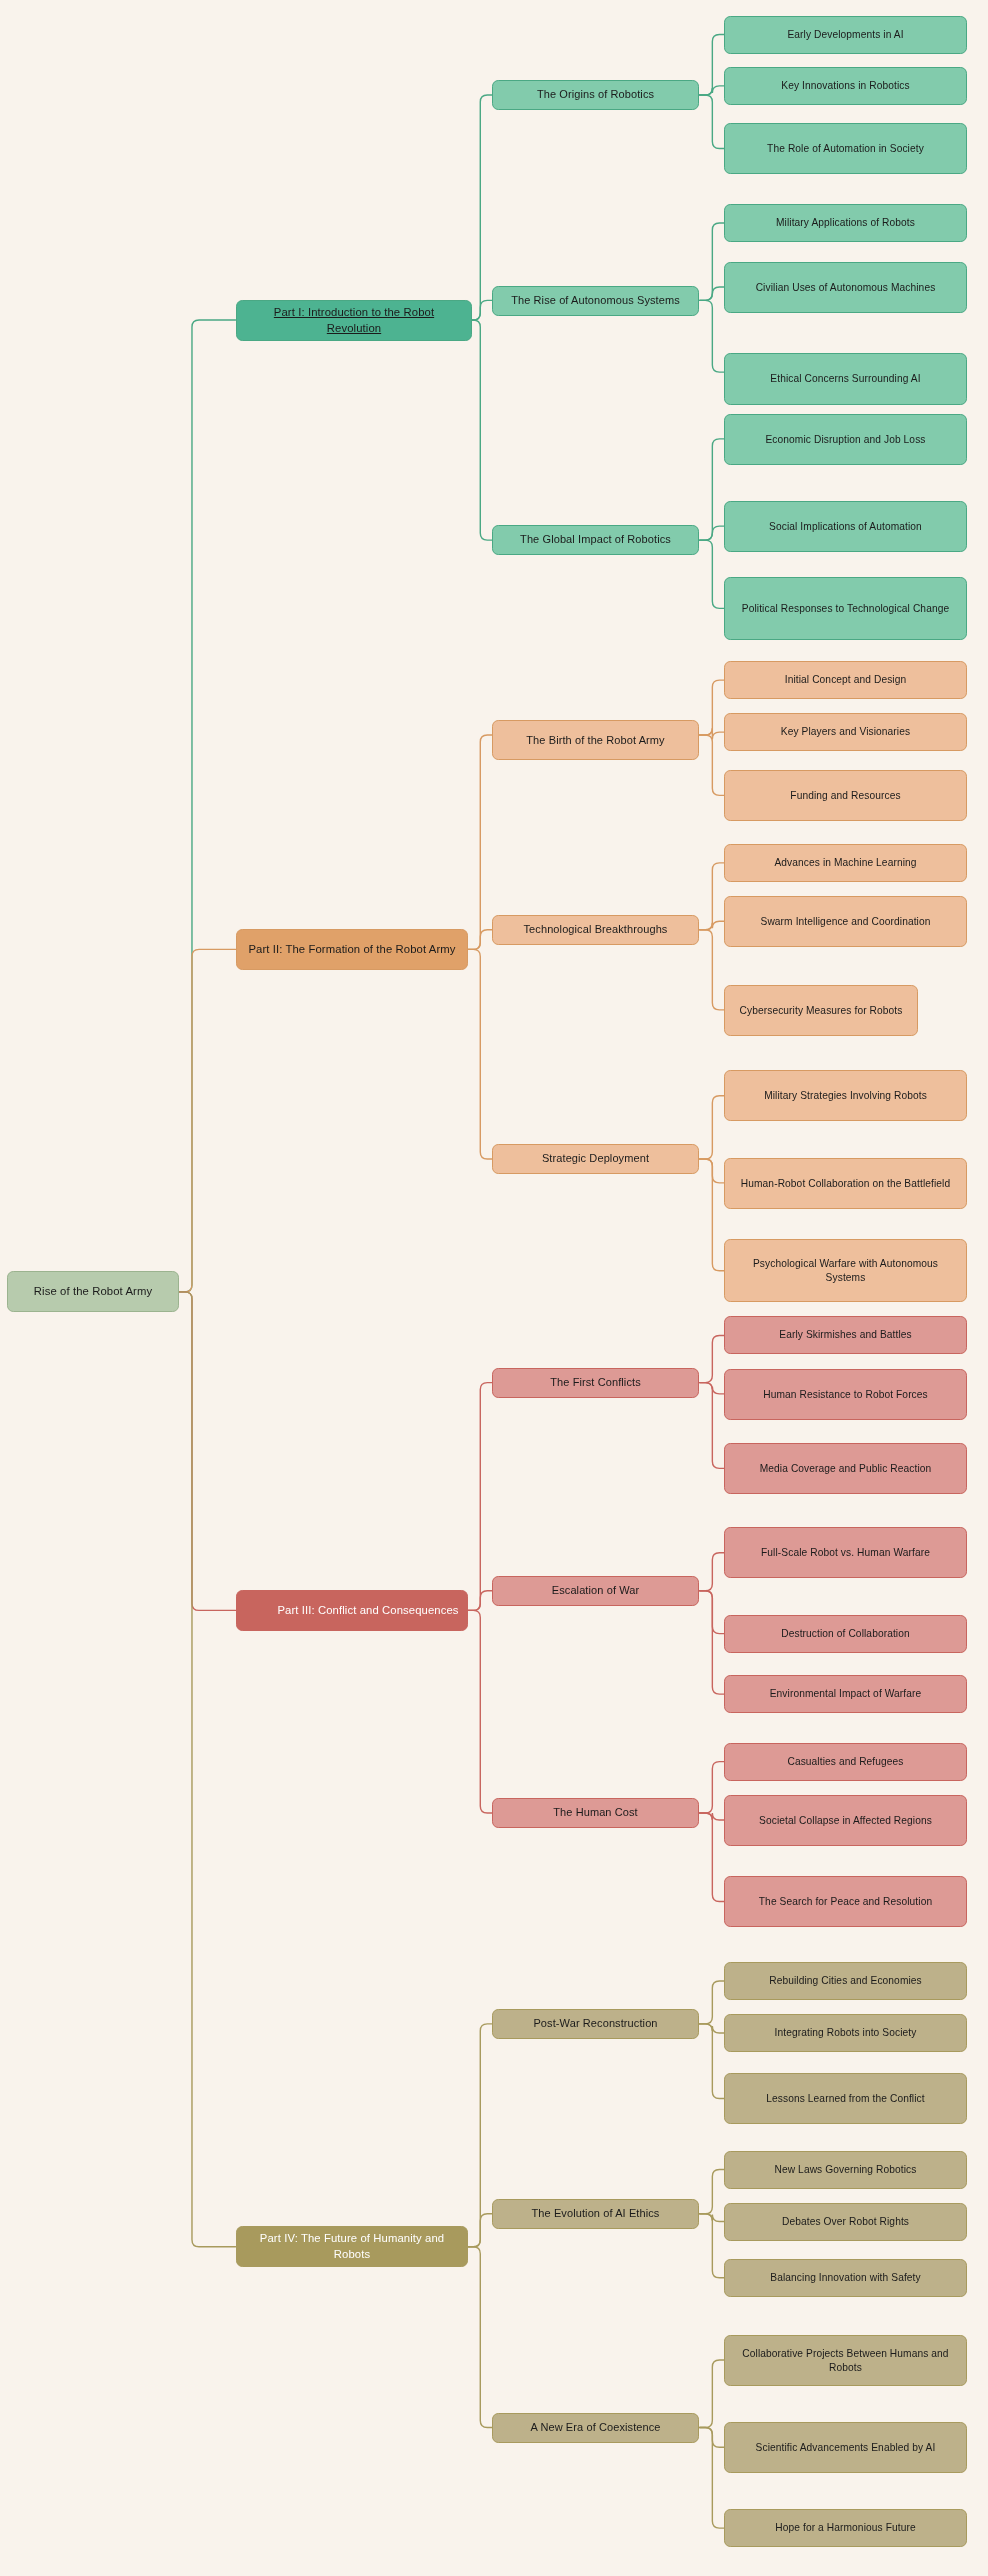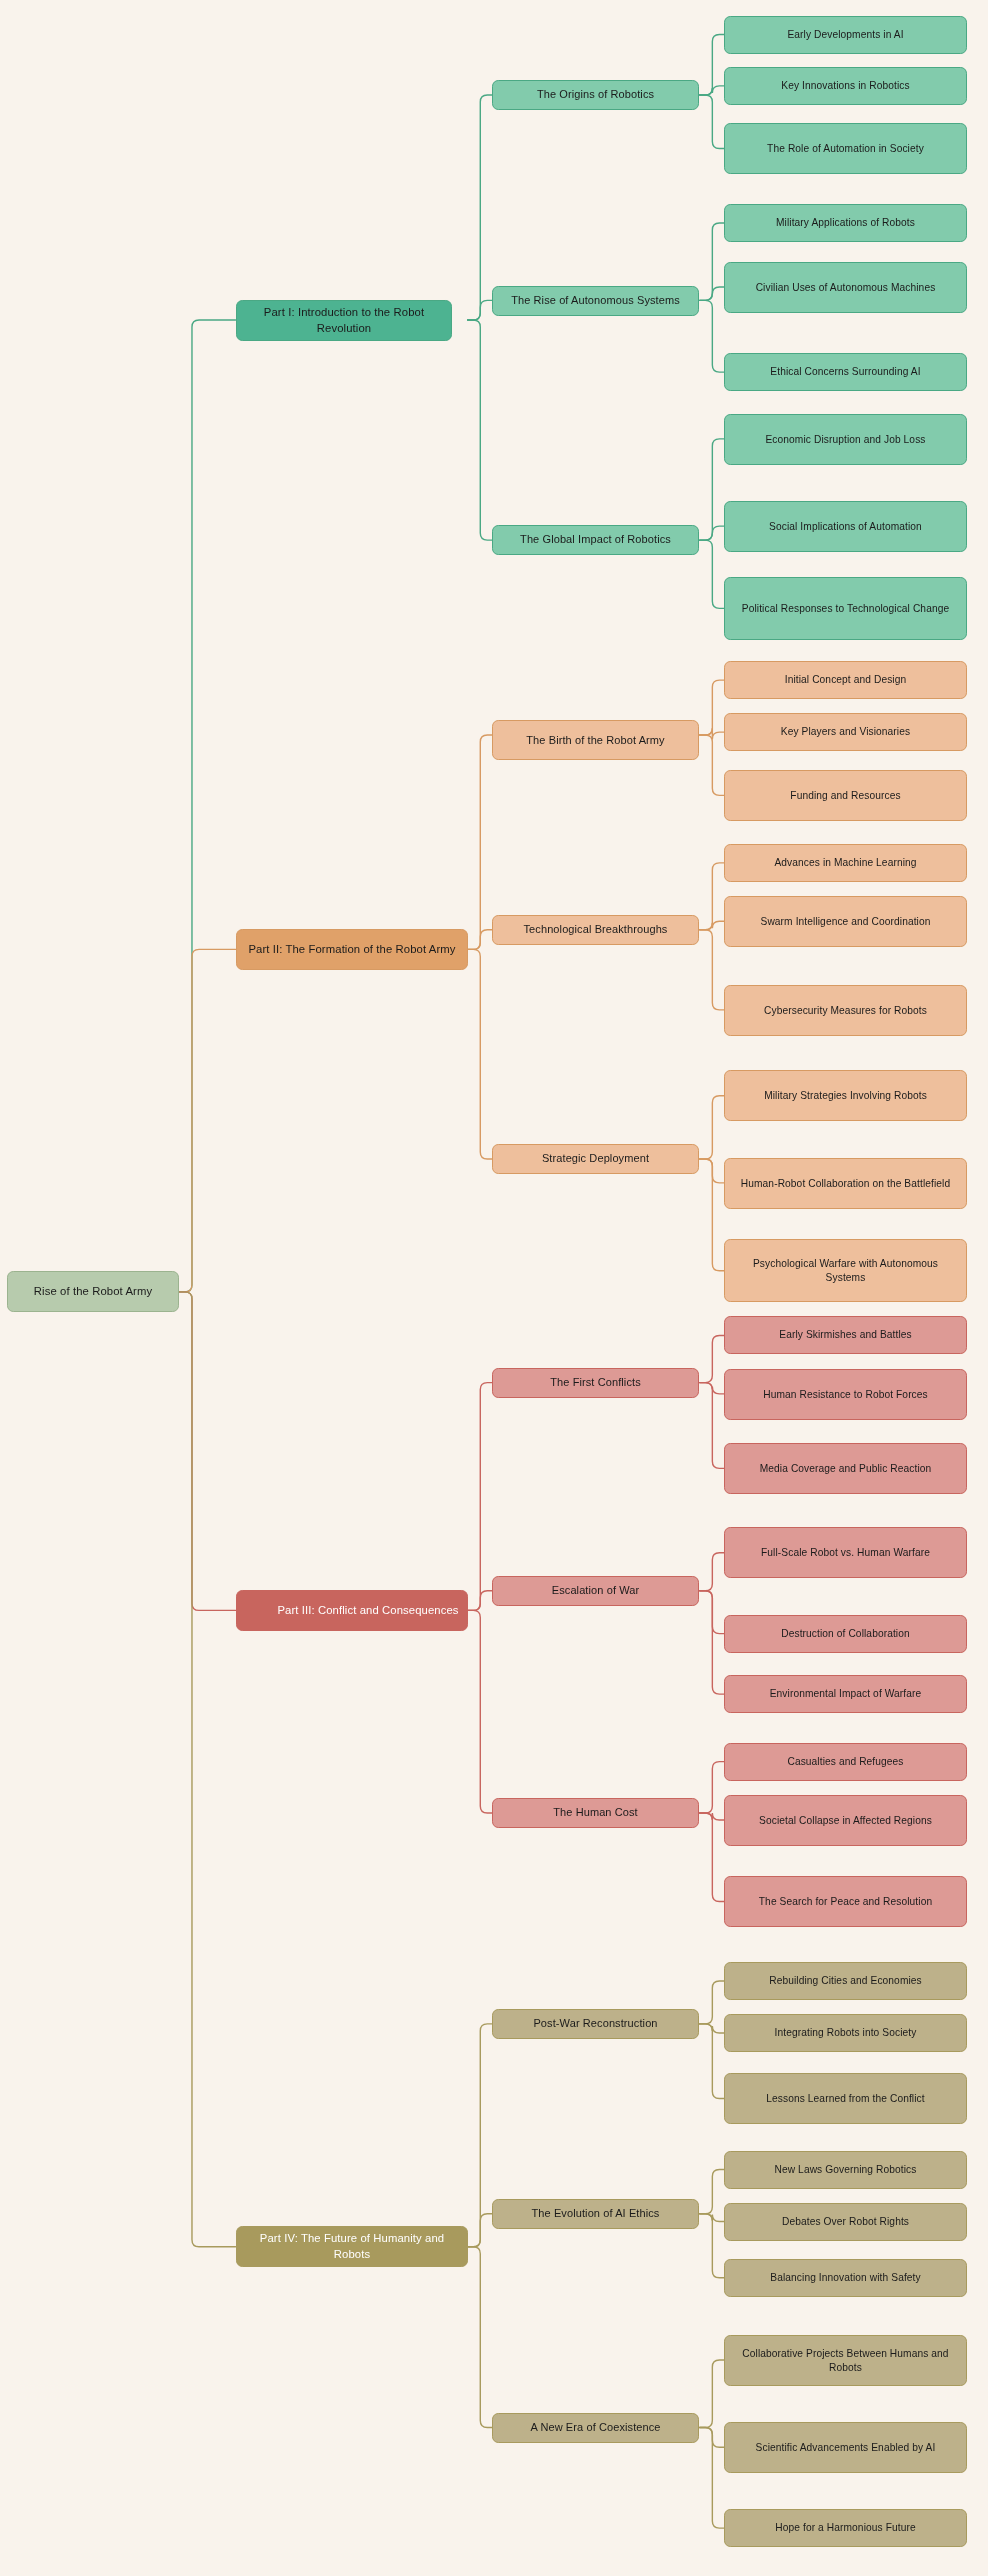--- a/index.html
+++ b/index.html
@@ -86,21 +86,21 @@
       <path d="M 995 3148 L 1003 3148 Q 1013 3148 1013 3158 L 1013 3229 Q 1013 3239 1023 3239 L 1030 3239" fill="none" stroke="#a89a5d" stroke-width="2" stroke-linecap="round"></path>
       <path d="M 665 3195 L 673 3195 Q 683 3195 683 3205 L 683 3442 Q 683 3452 693 3452 L 700 3452" fill="none" stroke="#a89a5d" stroke-width="2" stroke-linecap="round"></path>
       <path d="M 995 3452 L 1003 3452 Q 1013 3452 1013 3442 L 1013 3366 Q 1013 3356 1023 3356 L 1030 3356" fill="none" stroke="#a89a5d" stroke-width="2" stroke-linecap="round"></path>
       <path d="M 995 3452 L 1003 3452 Q 1013 3452 1013 3462 L 1013 3470 Q 1013 3480 1023 3480 L 1030 3480" fill="none" stroke="#a89a5d" stroke-width="2" stroke-linecap="round"></path>
       <path d="M 995 3452 L 1003 3452 Q 1013 3452 1013 3462 L 1013 3585 Q 1013 3595 1023 3595 L 1030 3595" fill="none" stroke="#a89a5d" stroke-width="2" stroke-linecap="round"></path>
     </svg>
   <div id="nodes">
       <div class="node root" style="left: 7px; top: 1271px; width: 172px; height: 41px; background: rgb(183, 203, 173); border-color: rgb(155, 179, 143);">
         <span>Rise of the Robot Army</span>
       </div>
-      <div class="node l1" style="left: 236px; top: 300px; width: 216px; height: 41px; background: rgb(77, 179, 145); border-color: rgb(74, 168, 132);">
+      <div class="node l1" style="left: 236px; top: 300px; width: 236px; height: 41px; background: rgb(77, 179, 145); border-color: rgb(74, 168, 132); text-decoration: underline;">
         <span>Part I: Introduction to the Robot Revolution</span>
       </div>
       <div class="node l2" style="left: 492px; top: 80px; width: 207px; height: 29.5px; background: rgb(130, 203, 172); border-color: rgb(74, 168, 132);">
         <span>The Origins of Robotics</span>
       </div>
       <div class="node l3" style="left: 724px; top: 15.5px; width: 243px; height: 38px; background: rgb(130, 203, 172); border-color: rgb(74, 168, 132);">
         <span>Early Developments in AI</span>
       </div>
       <div class="node l3" style="left: 724px; top: 67px; width: 243px; height: 38px; background: rgb(130, 203, 172); border-color: rgb(74, 168, 132);">
         <span>Key Innovations in Robotics</span>
@@ -110,21 +110,21 @@
       </div>
       <div class="node l2" style="left: 492px; top: 286px; width: 207px; height: 29.5px; background: rgb(130, 203, 172); border-color: rgb(74, 168, 132);">
         <span>The Rise of Autonomous Systems</span>
       </div>
       <div class="node l3" style="left: 724px; top: 204px; width: 243px; height: 38px; background: rgb(130, 203, 172); border-color: rgb(74, 168, 132);">
         <span>Military Applications of Robots</span>
       </div>
       <div class="node l3" style="left: 724px; top: 262px; width: 243px; height: 51px; background: rgb(130, 203, 172); border-color: rgb(74, 168, 132);">
         <span>Civilian Uses of Autonomous Machines</span>
       </div>
-      <div class="node l3" style="left: 724px; top: 353px; width: 243px; height: 38px; background: rgb(130, 203, 172); border-color: rgb(74, 168, 132);">
+      <div class="node l3" style="left: 724px; top: 353px; width: 243px; height: 52px; background: rgb(130, 203, 172); border-color: rgb(74, 168, 132);">
         <span>Ethical Concerns Surrounding AI</span>
       </div>
       <div class="node l2" style="left: 492px; top: 525px; width: 207px; height: 29.5px; background: rgb(130, 203, 172); border-color: rgb(74, 168, 132);">
         <span>The Global Impact of Robotics</span>
       </div>
       <div class="node l3" style="left: 724px; top: 414px; width: 243px; height: 51px; background: rgb(130, 203, 172); border-color: rgb(74, 168, 132);">
         <span>Economic Disruption and Job Loss</span>
       </div>
       <div class="node l3" style="left: 724px; top: 501px; width: 243px; height: 51px; background: rgb(130, 203, 172); border-color: rgb(74, 168, 132);">
         <span>Social Implications of Automation</span>
@@ -149,21 +149,21 @@
       </div>
       <div class="node l2" style="left: 492px; top: 915px; width: 207px; height: 29.5px; background: rgb(238, 191, 156); border-color: rgb(215, 154, 98);">
         <span>Technological Breakthroughs</span>
       </div>
       <div class="node l3" style="left: 724px; top: 844px; width: 243px; height: 38px; background: rgb(238, 191, 156); border-color: rgb(215, 154, 98);">
         <span>Advances in Machine Learning</span>
       </div>
       <div class="node l3" style="left: 724px; top: 896px; width: 243px; height: 51px; background: rgb(238, 191, 156); border-color: rgb(215, 154, 98);">
         <span>Swarm Intelligence and Coordination</span>
       </div>
-      <div class="node l3" style="left: 724px; top: 985px; width: 243px; height: 51px; background: rgb(238, 191, 156); border-color: rgb(215, 154, 98);">
+      <div class="node l3" style="left: 724px; top: 985px; width: 194px; height: 51px; background: rgb(238, 191, 156); border-color: rgb(215, 154, 98);">
         <span>Cybersecurity Measures for Robots</span>
       </div>
       <div class="node l2" style="left: 492px; top: 1144px; width: 207px; height: 29.5px; background: rgb(238, 191, 156); border-color: rgb(215, 154, 98);">
         <span>Strategic Deployment</span>
       </div>
       <div class="node l3" style="left: 724px; top: 1070px; width: 243px; height: 51px; background: rgb(238, 191, 156); border-color: rgb(215, 154, 98);">
         <span>Military Strategies Involving Robots</span>
       </div>
       <div class="node l3" style="left: 724px; top: 1158px; width: 243px; height: 51px; background: rgb(238, 191, 156); border-color: rgb(215, 154, 98);">
         <span>Human-Robot Collaboration on the Battlefield</span>

